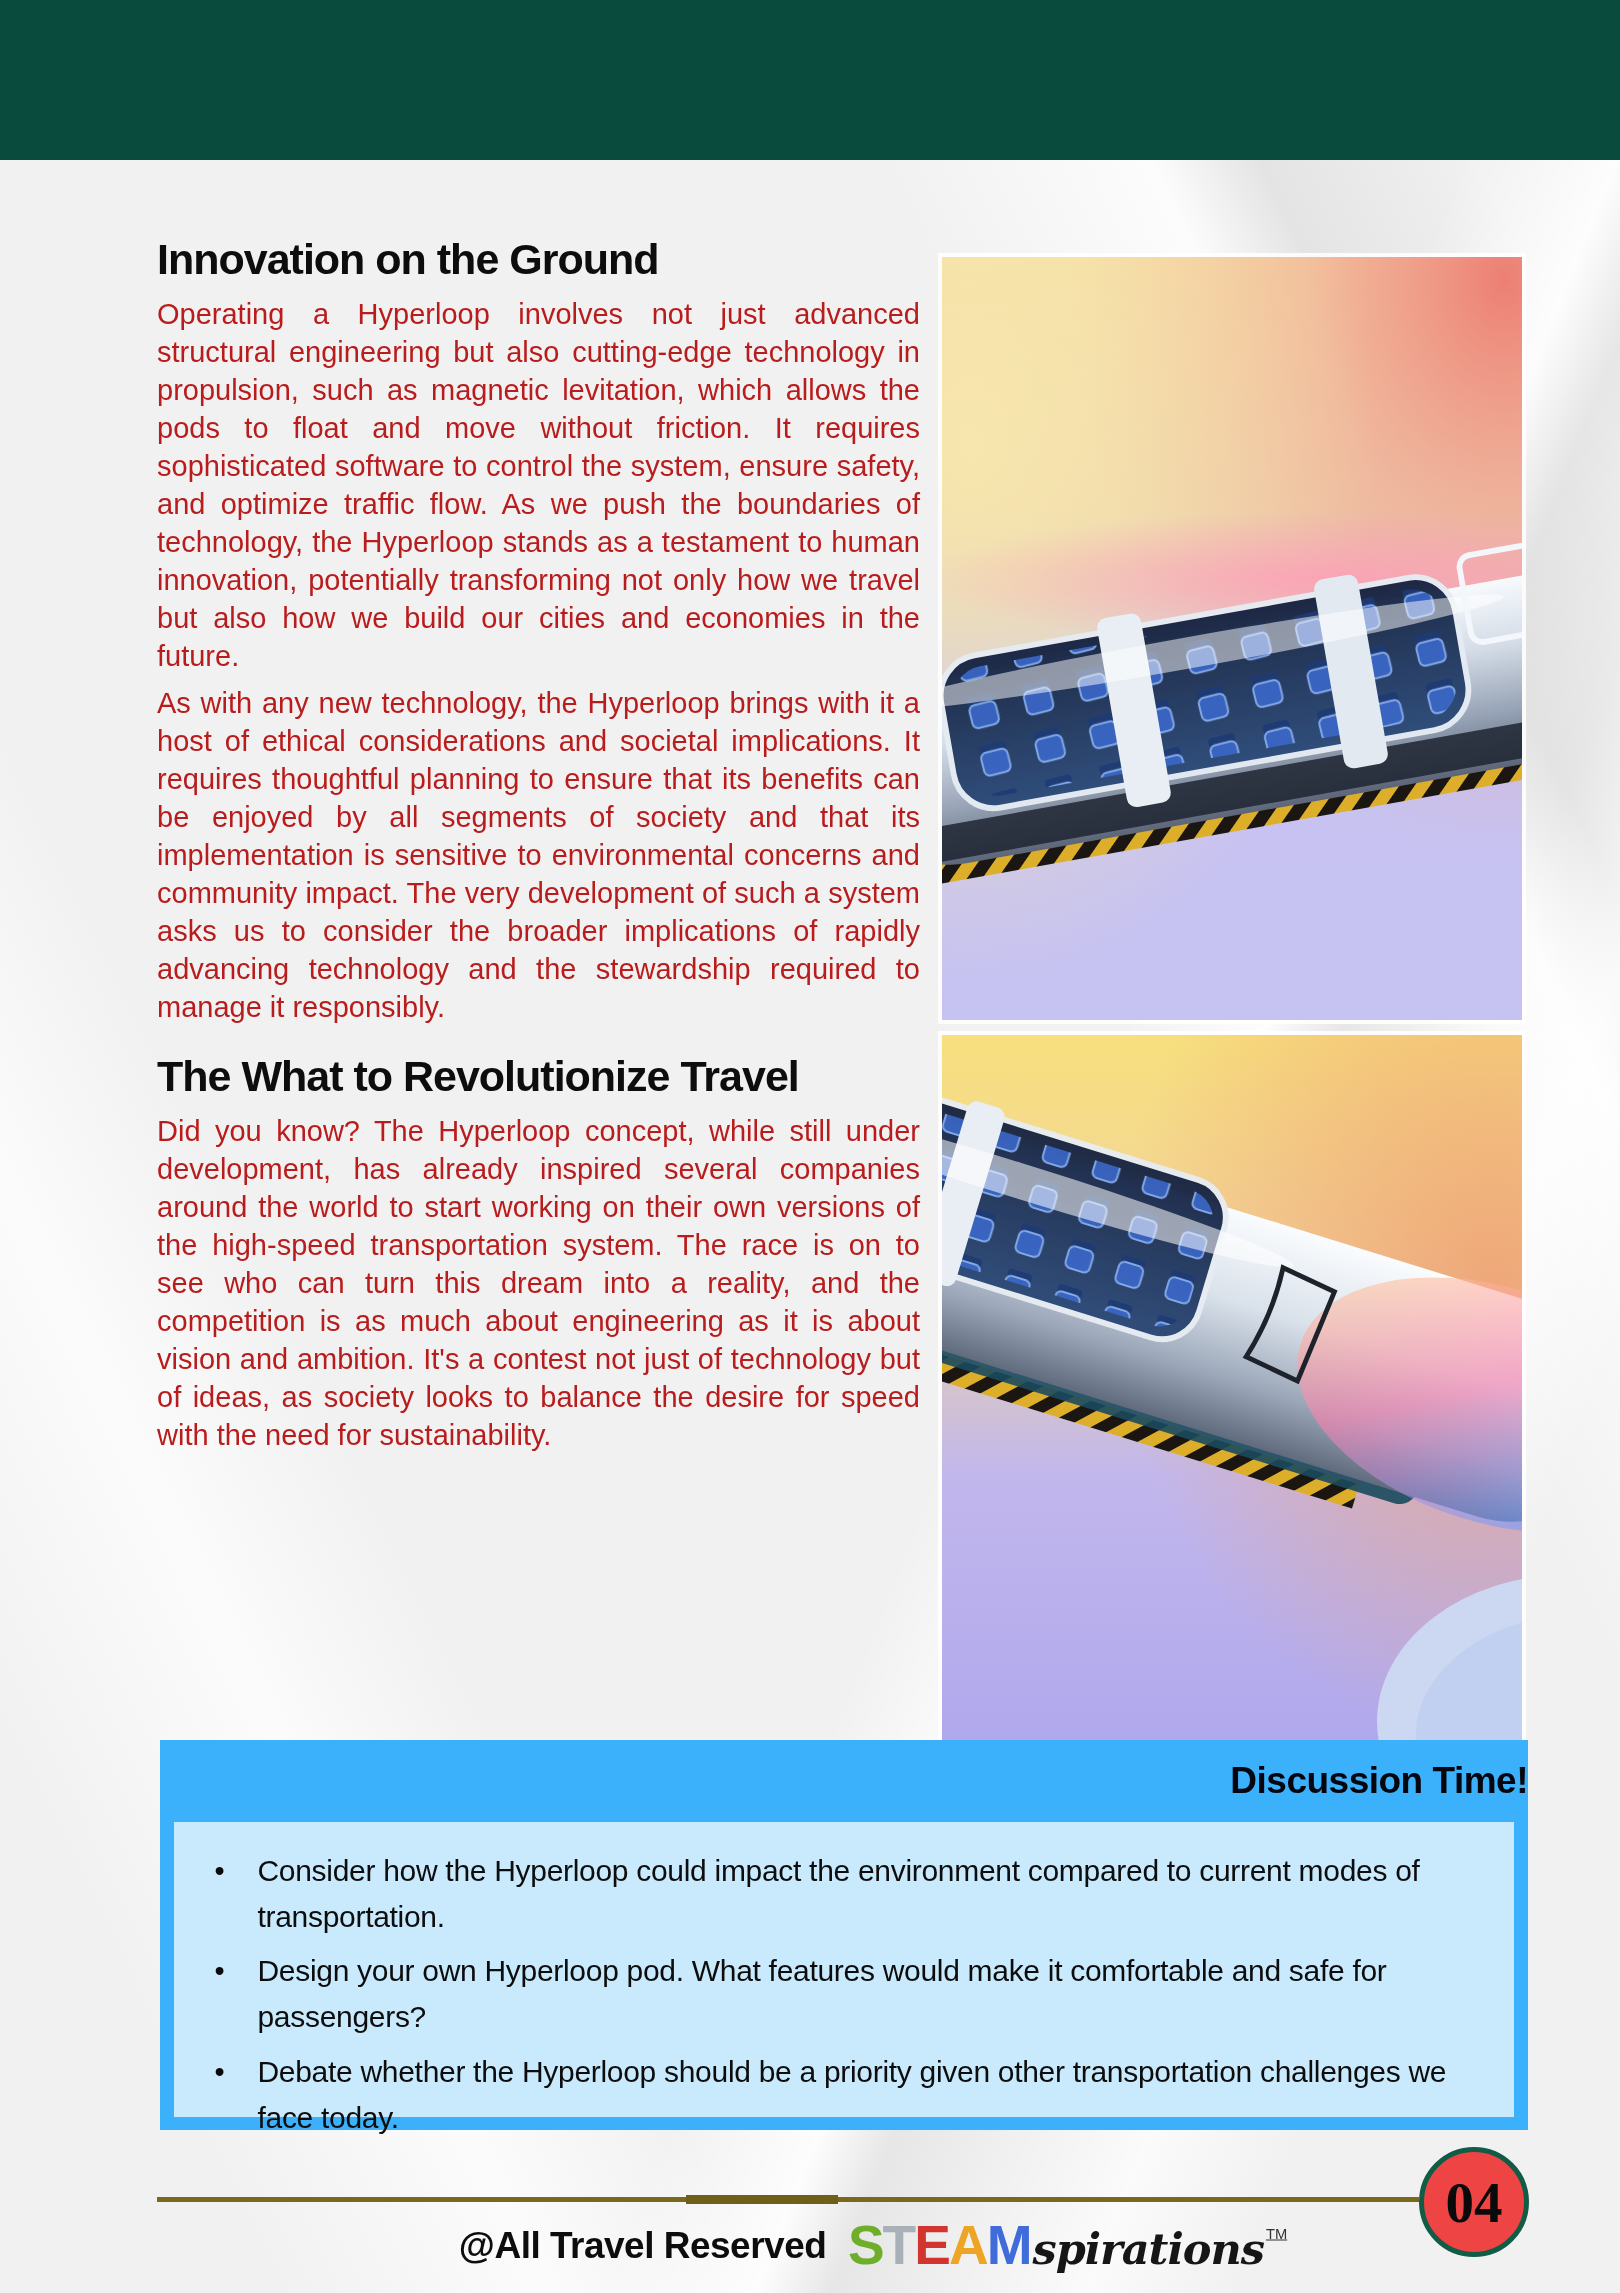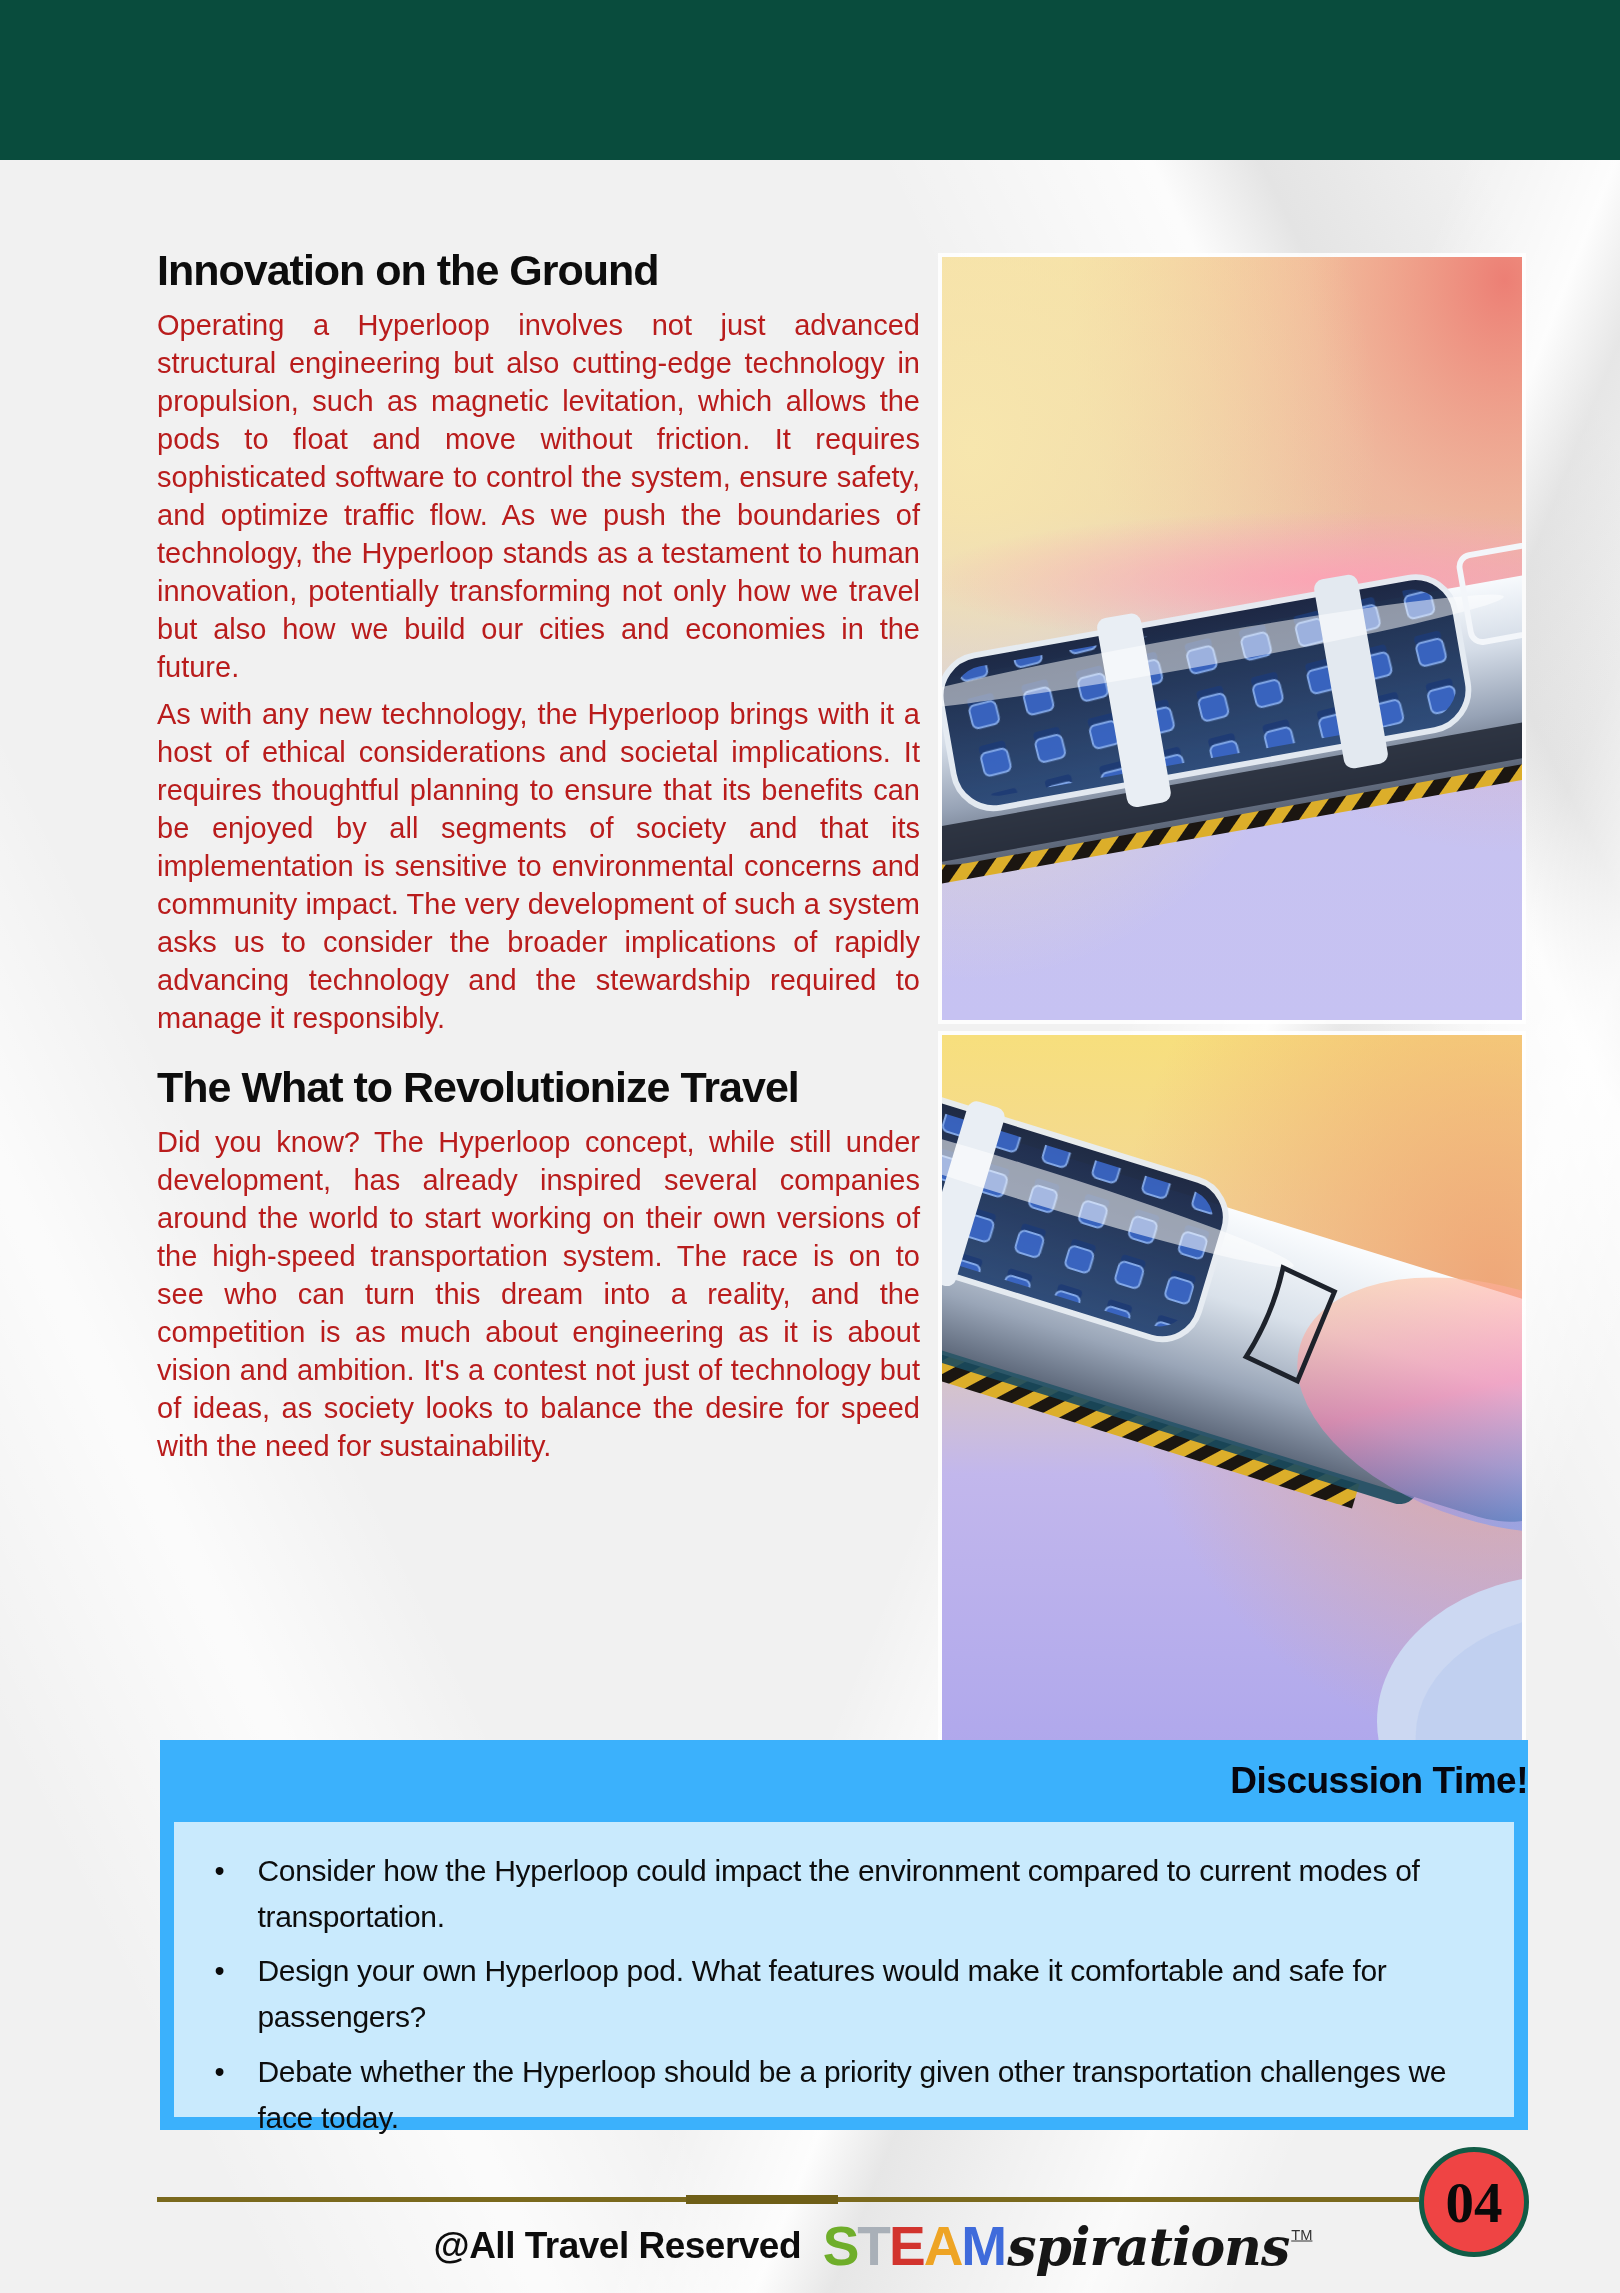--- a/index.html
+++ b/index.html
@@ -18,21 +18,21 @@
       linear-gradient(112deg, transparent 74%, rgba(255,255,255,.7) 79%, transparent 85%),
       linear-gradient(64deg, transparent 70%, rgba(255,255,255,.8) 80%, rgba(215,215,215,.5) 84%, transparent 92%),
       linear-gradient(244deg, transparent 72%, rgba(255,255,255,.75) 80%, transparent 90%);
   }
   .top-bar{
     position:absolute;left:0;top:0;width:1620px;height:160px;
     background:#094C3D;
   }
   
   .text-col{
-    position:absolute;left:157px;top:246px;width:763px;
+    position:absolute;left:157px;top:235px;width:763px;
     color:#1b1b1b;
   }
   .heading{
     font-weight:800;color:#0d0d0d;margin:0;
     font-size:43px;line-height:1.16;letter-spacing:-1px;
   }
   .heading.h2{font-size:41px;letter-spacing:-2px;margin-top:25.5px;}
   .heading.h3{font-size:43px;letter-spacing:-1px;margin-top:25.5px;}
   .para{
     margin:9.8px 0 0 0;
@@ -98,21 +98,21 @@
   .rights{font-size:37px;font-weight:800;color:#0d0d0d;letter-spacing:-0.5px;}
   .brand{display:flex;align-items:baseline;margin-left:21.6px;}
   .brand .bl{font-size:55px;font-weight:800;line-height:1;letter-spacing:-2px;}
   .bl.s{color:#6fae2a;}
   .bl.t{color:#a9b0b8;}
   .bl.e{color:#d2342e;}
   .bl.a{color:#eea424;}
   .bl.m{color:#3f6bdb;}
   .brand .script{
     font-family:"DejaVu Serif",serif;font-style:italic;font-weight:700;
-    font-size:52px;color:#161616;margin-left:2px;letter-spacing:-1px;
+    font-size:43px;color:#161616;margin-left:2px;letter-spacing:-1px;
   }
   .brand .tm{font-size:14.7px;color:#333;margin-left:2px;transform:translateY(-25.5px);text-decoration:underline;}
 </style>
 </head>
 <body>
 
 <div class="page">
 
   <div class="top-bar"></div>
 

